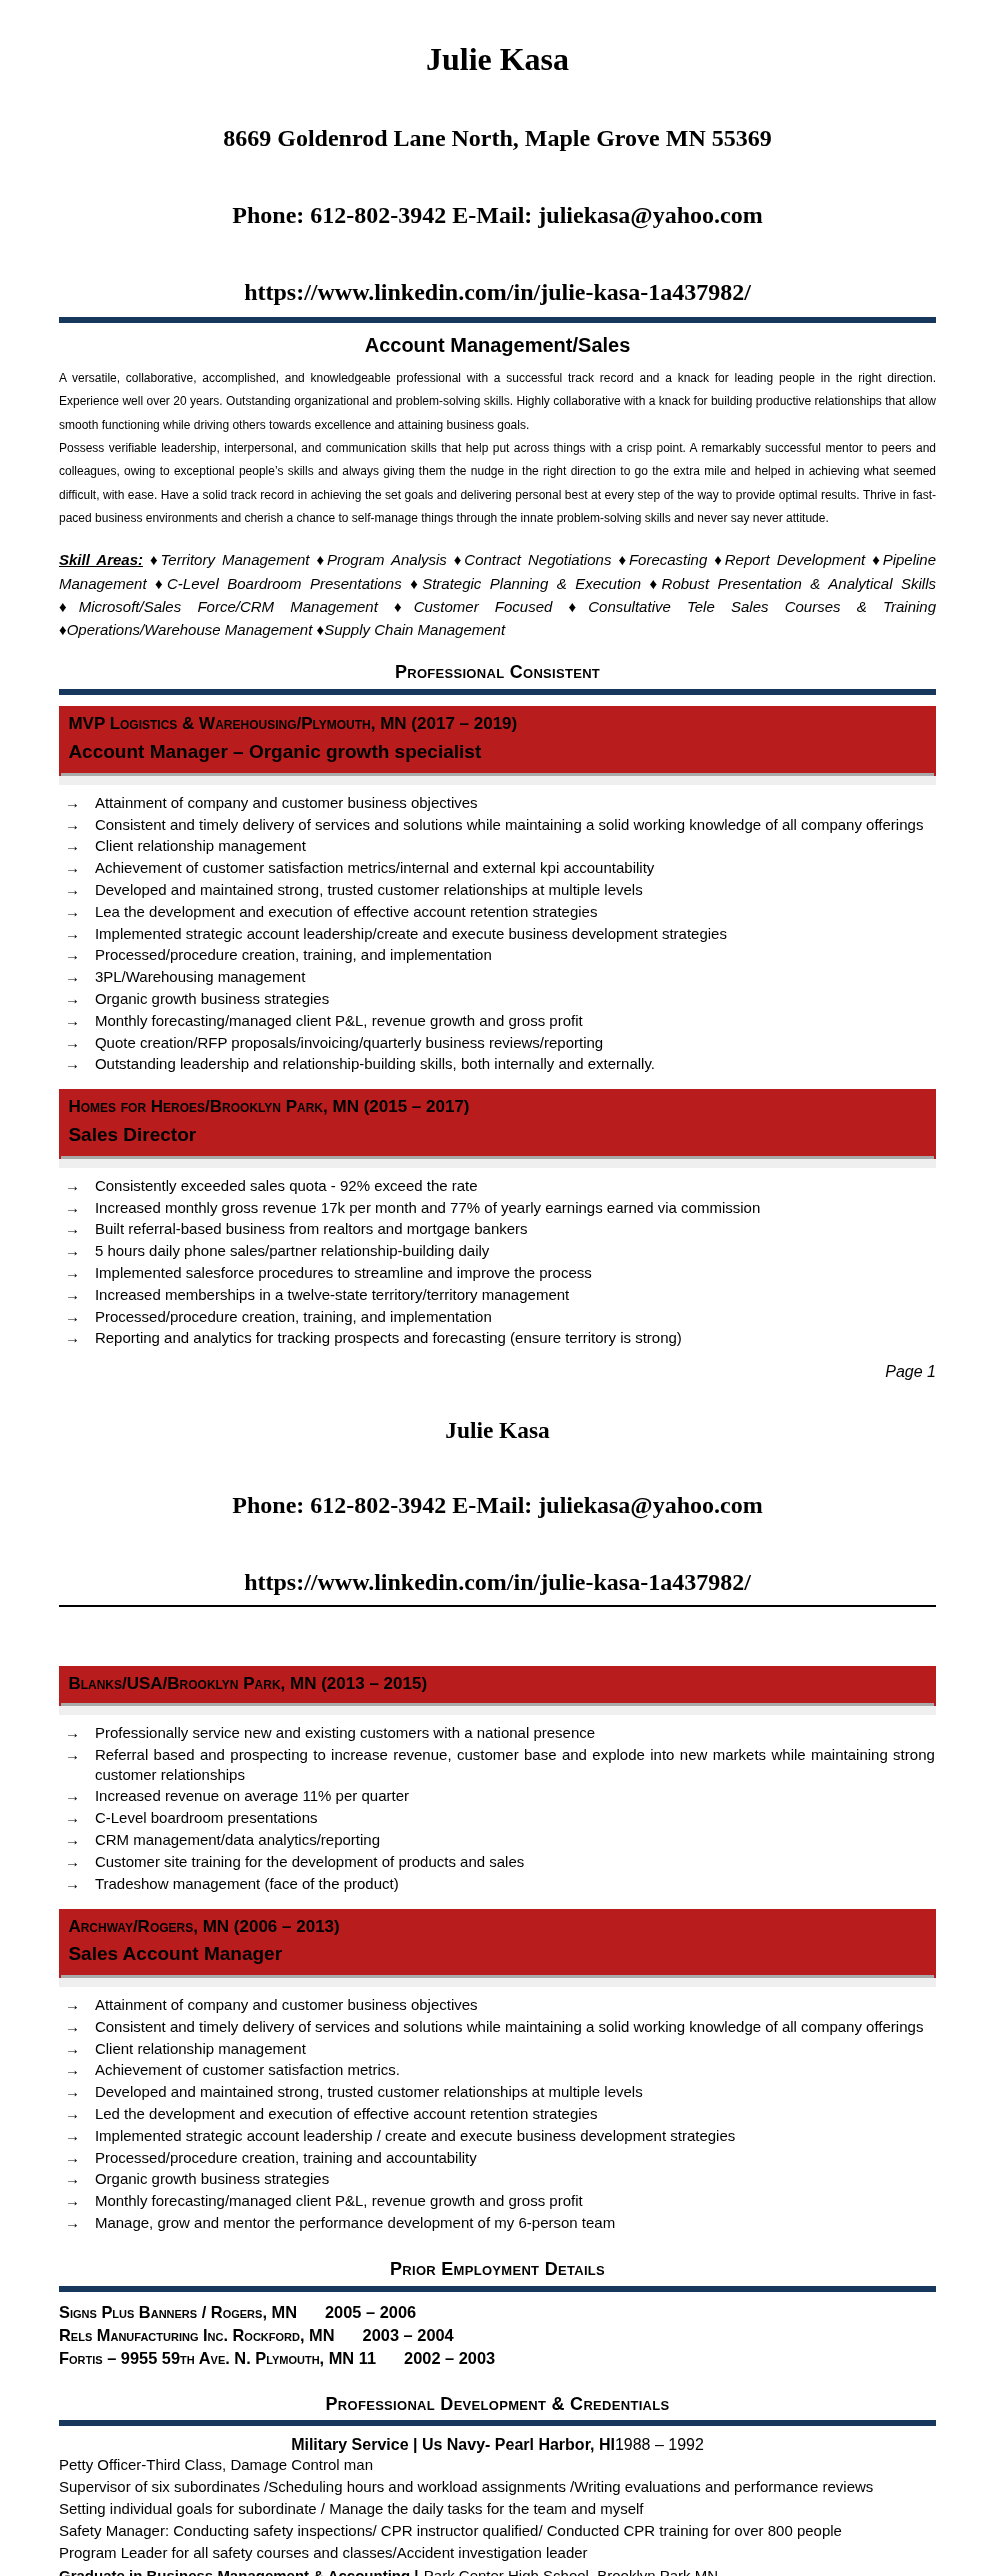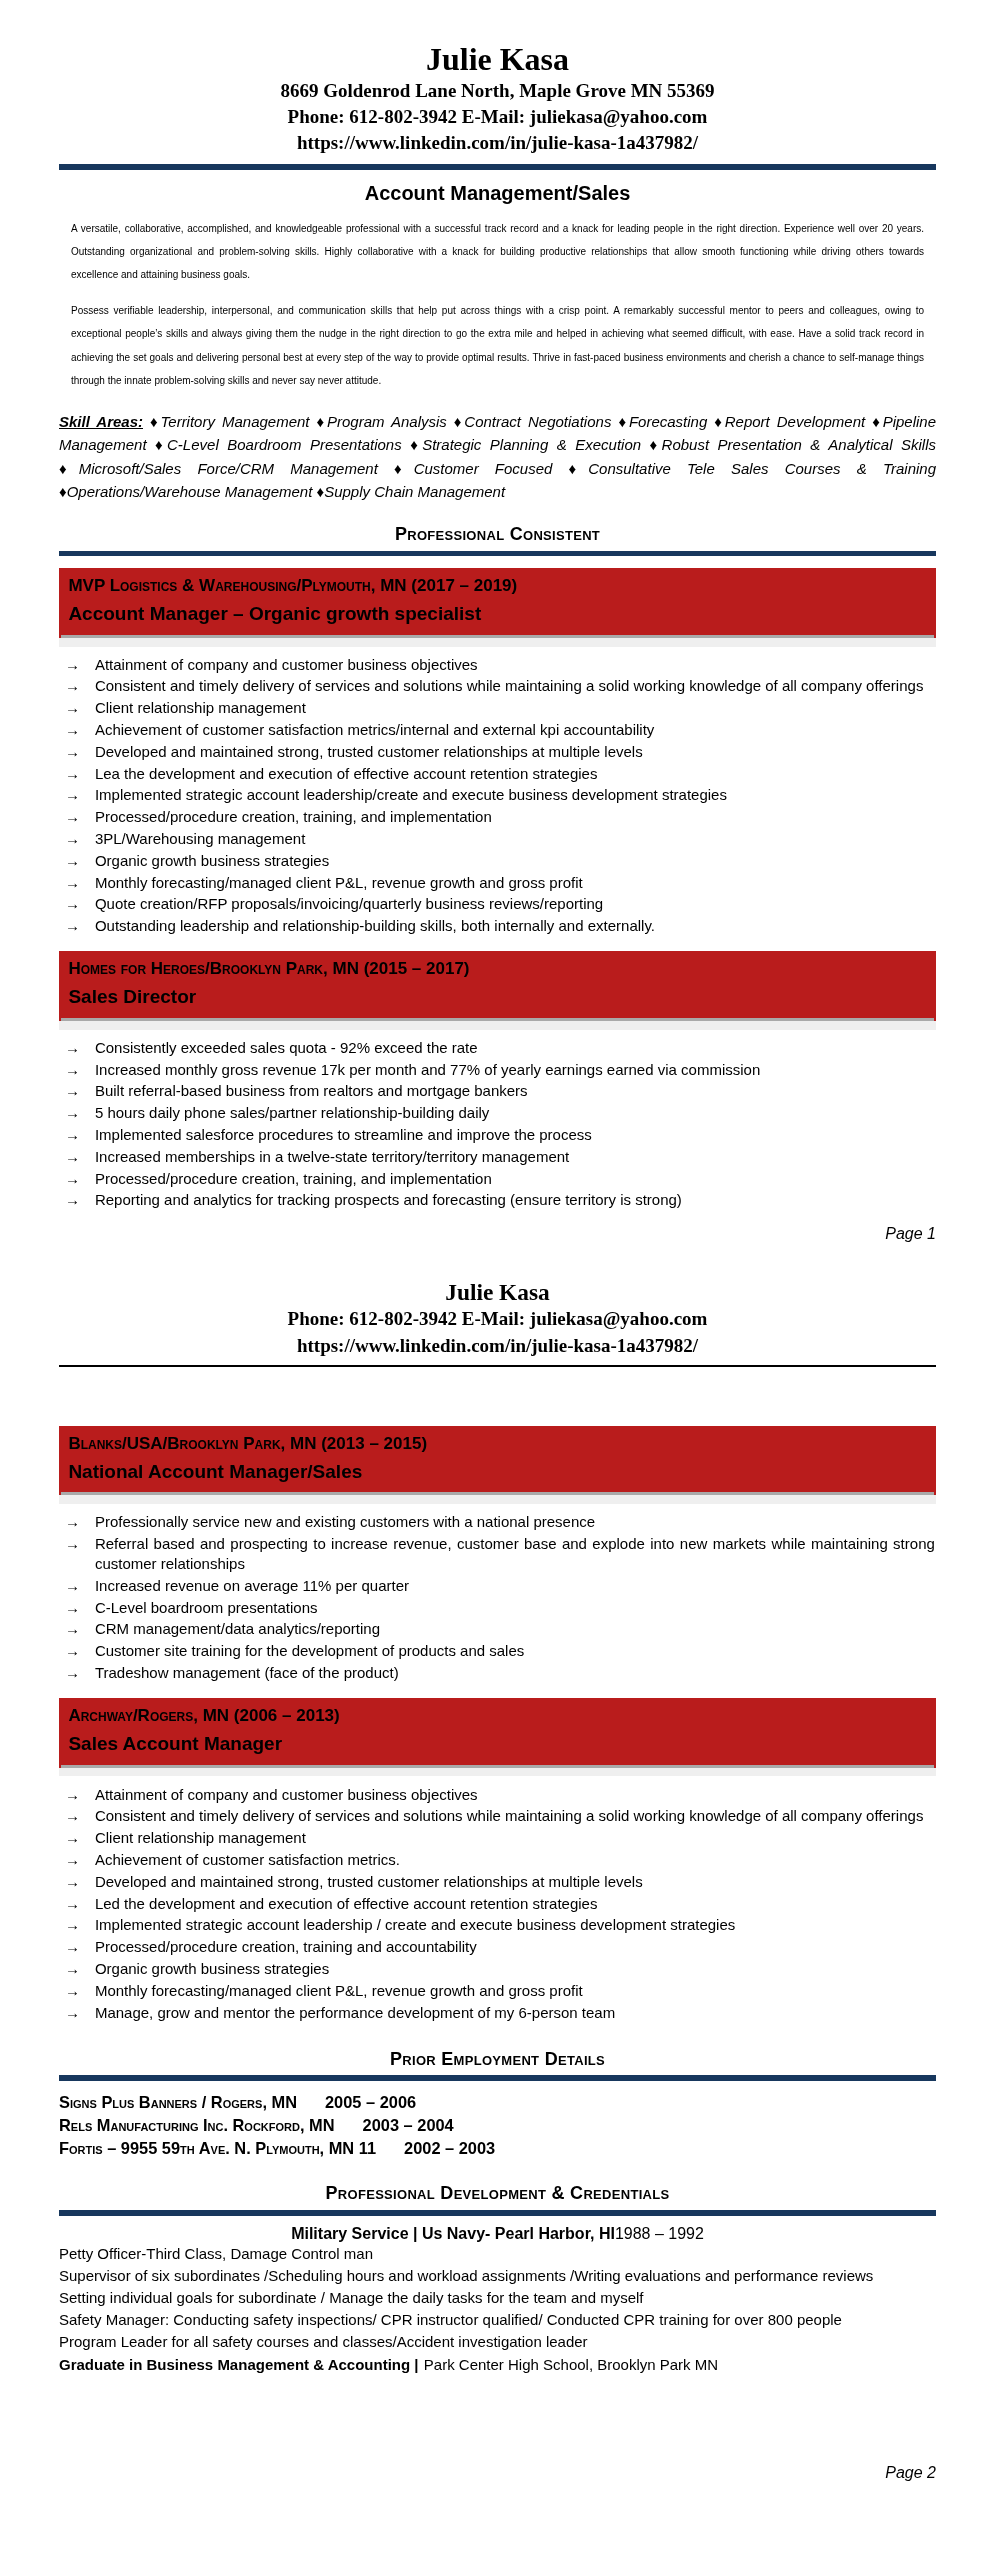--- a/index.html
+++ b/index.html
@@ -6,25 +6,25 @@
   body{
     width:995px; min-height:2576px;
     font-family:"Liberation Sans", sans-serif;
     color:#000; font-size:15px;
   }
   .sheet{padding:41px 59px 23.4px 59px;}
   .b{font-weight:bold;}
   
   .name1{font-family:"Liberation Serif",serif;font-weight:bold;font-size:32px;text-align:center;line-height:1.15;margin:0;}
   .name2{font-family:"Liberation Serif",serif;font-weight:bold;font-size:23.4px;text-align:center;line-height:1.2;margin:0;}
-  .contact-line{font-family:"Liberation Serif",serif;font-weight:bold;font-size:19px;text-align:center;line-height:1.38;}
+  .contact-line{font-family:"Liberation Serif",serif;font-weight:bold;font-size:24px;text-align:center;line-height:1.38;margin-top:44px;}
   .rule-navy{height:5.9px;background:#17375D;margin-top:7.6px;}
   .rule-black{height:2.3px;background:#000;margin-top:5.9px;}
   .role-title{font-weight:bold;font-size:20px;text-align:center;margin-top:11.7px;}
-  .summary p{margin:12px;text-align:justify;line-height:23.4px;font-size:10px;}
+  .summary p{margin:0;text-align:justify;line-height:23.4px;font-size:12px;}
   .summary{margin-top:9.4px;}
   .skills{margin-top:17.6px;font-style:italic;text-align:justify;line-height:23.4px;font-size:15px;}
   .skills-label{font-weight:bold;text-decoration:underline;}
   .section-heading{font-weight:bold;font-variant:small-caps;font-size:18px;text-align:center;letter-spacing:0.3px;margin-top:20px;}
   .section-heading + .rule-navy{margin-top:5.9px;}
   
   .job-head{background:#b91c1c;margin-top:11.7px;}
   .job-head-pad{padding:7px 9.4px 8.2px 9.4px;}
   .job-company{font-weight:bold;font-variant:small-caps;font-size:17px;line-height:1.3;}
   .job-title{font-weight:bold;font-size:19px;line-height:1.3;margin-top:4.7px;}
@@ -201,21 +201,20 @@
     <h2 class="name2">Julie Kasa</h2>
     <div class="contact-line">Phone: 612-802-3942 E-Mail: juliekasa@yahoo.com</div>
     <div class="contact-line">https://www.linkedin.com/in/julie-kasa-1a437982/</div>
     <div class="rule-black"></div>
     <div class="gap-after-rule2"></div>
 
     <section>
       <div class="job-head">
         <div class="job-head-pad">
           <div class="job-company">Blanks/USA/Brooklyn Park, MN (2013 – 2015)</div>
-          <div class="job-title">National Account Manager/Sales</div>
         </div>
         <div class="job-rule"></div>
         <div class="job-strip"></div>
       </div>
       <div class="bullets">
           <div class="bullet">
             <span class="arrow">→</span>
             <span class="txt">Professionally service new and existing customers with a national presence</span>
           </div>
           <div class="bullet">

